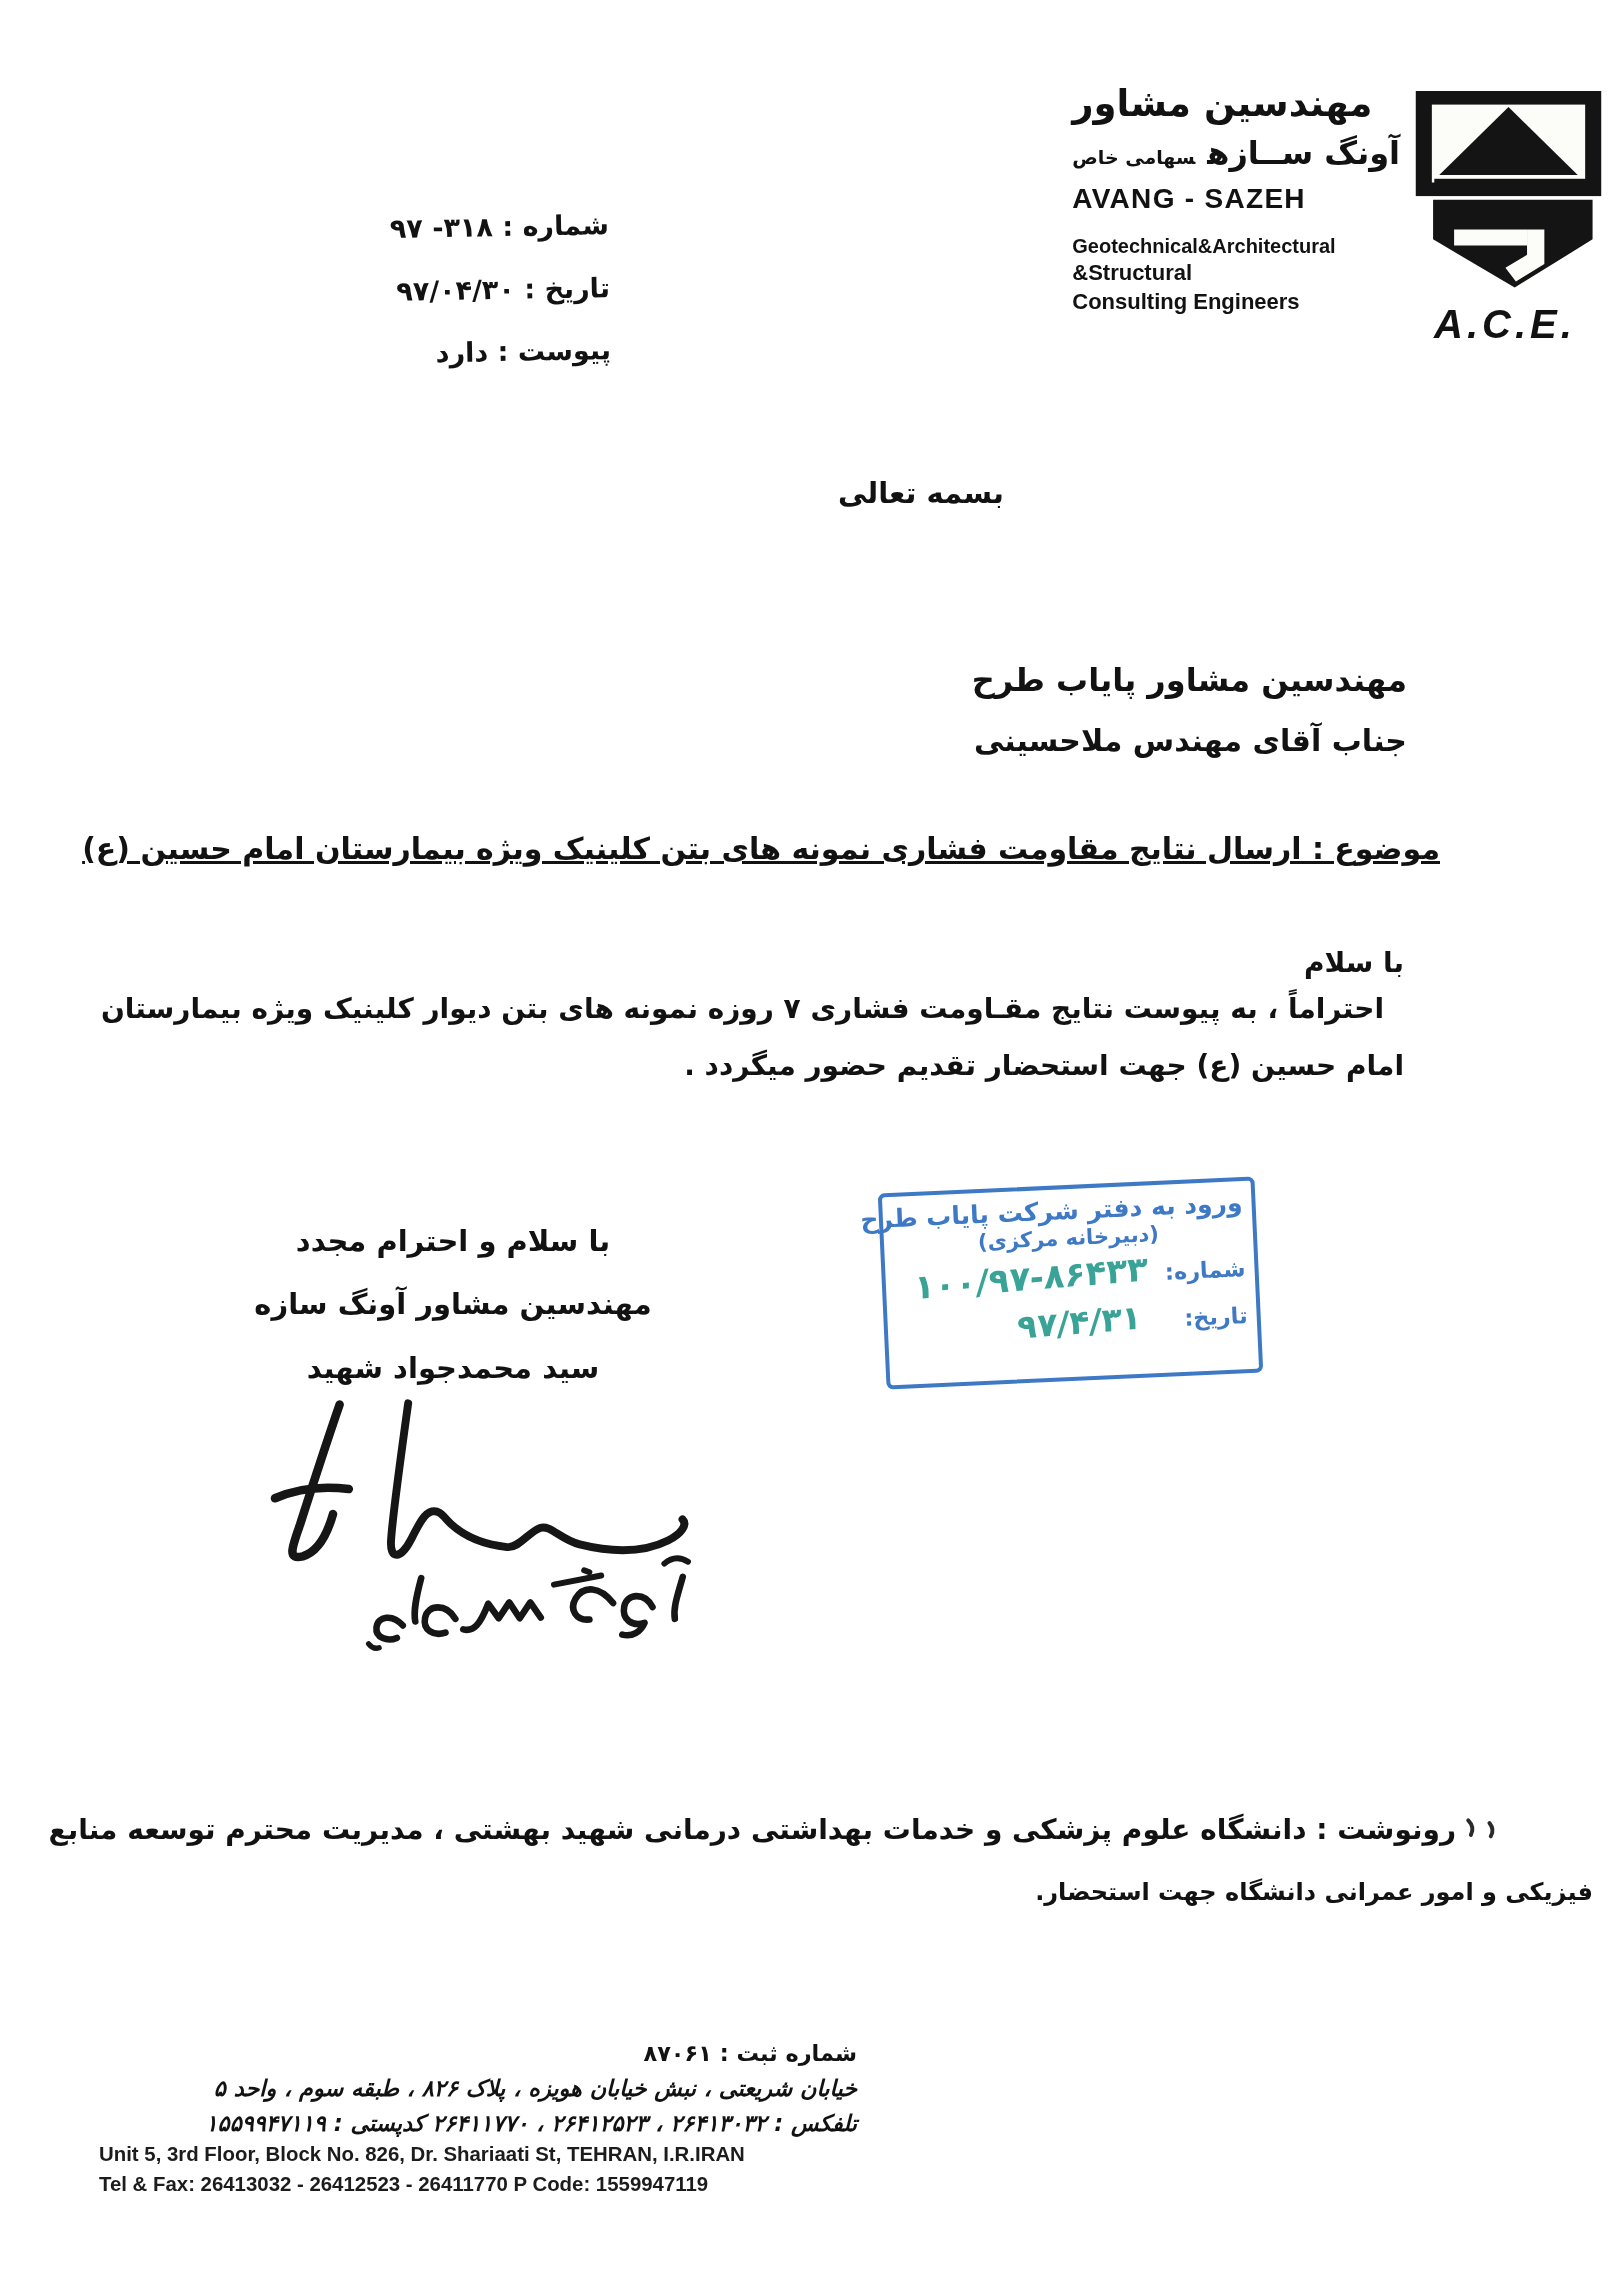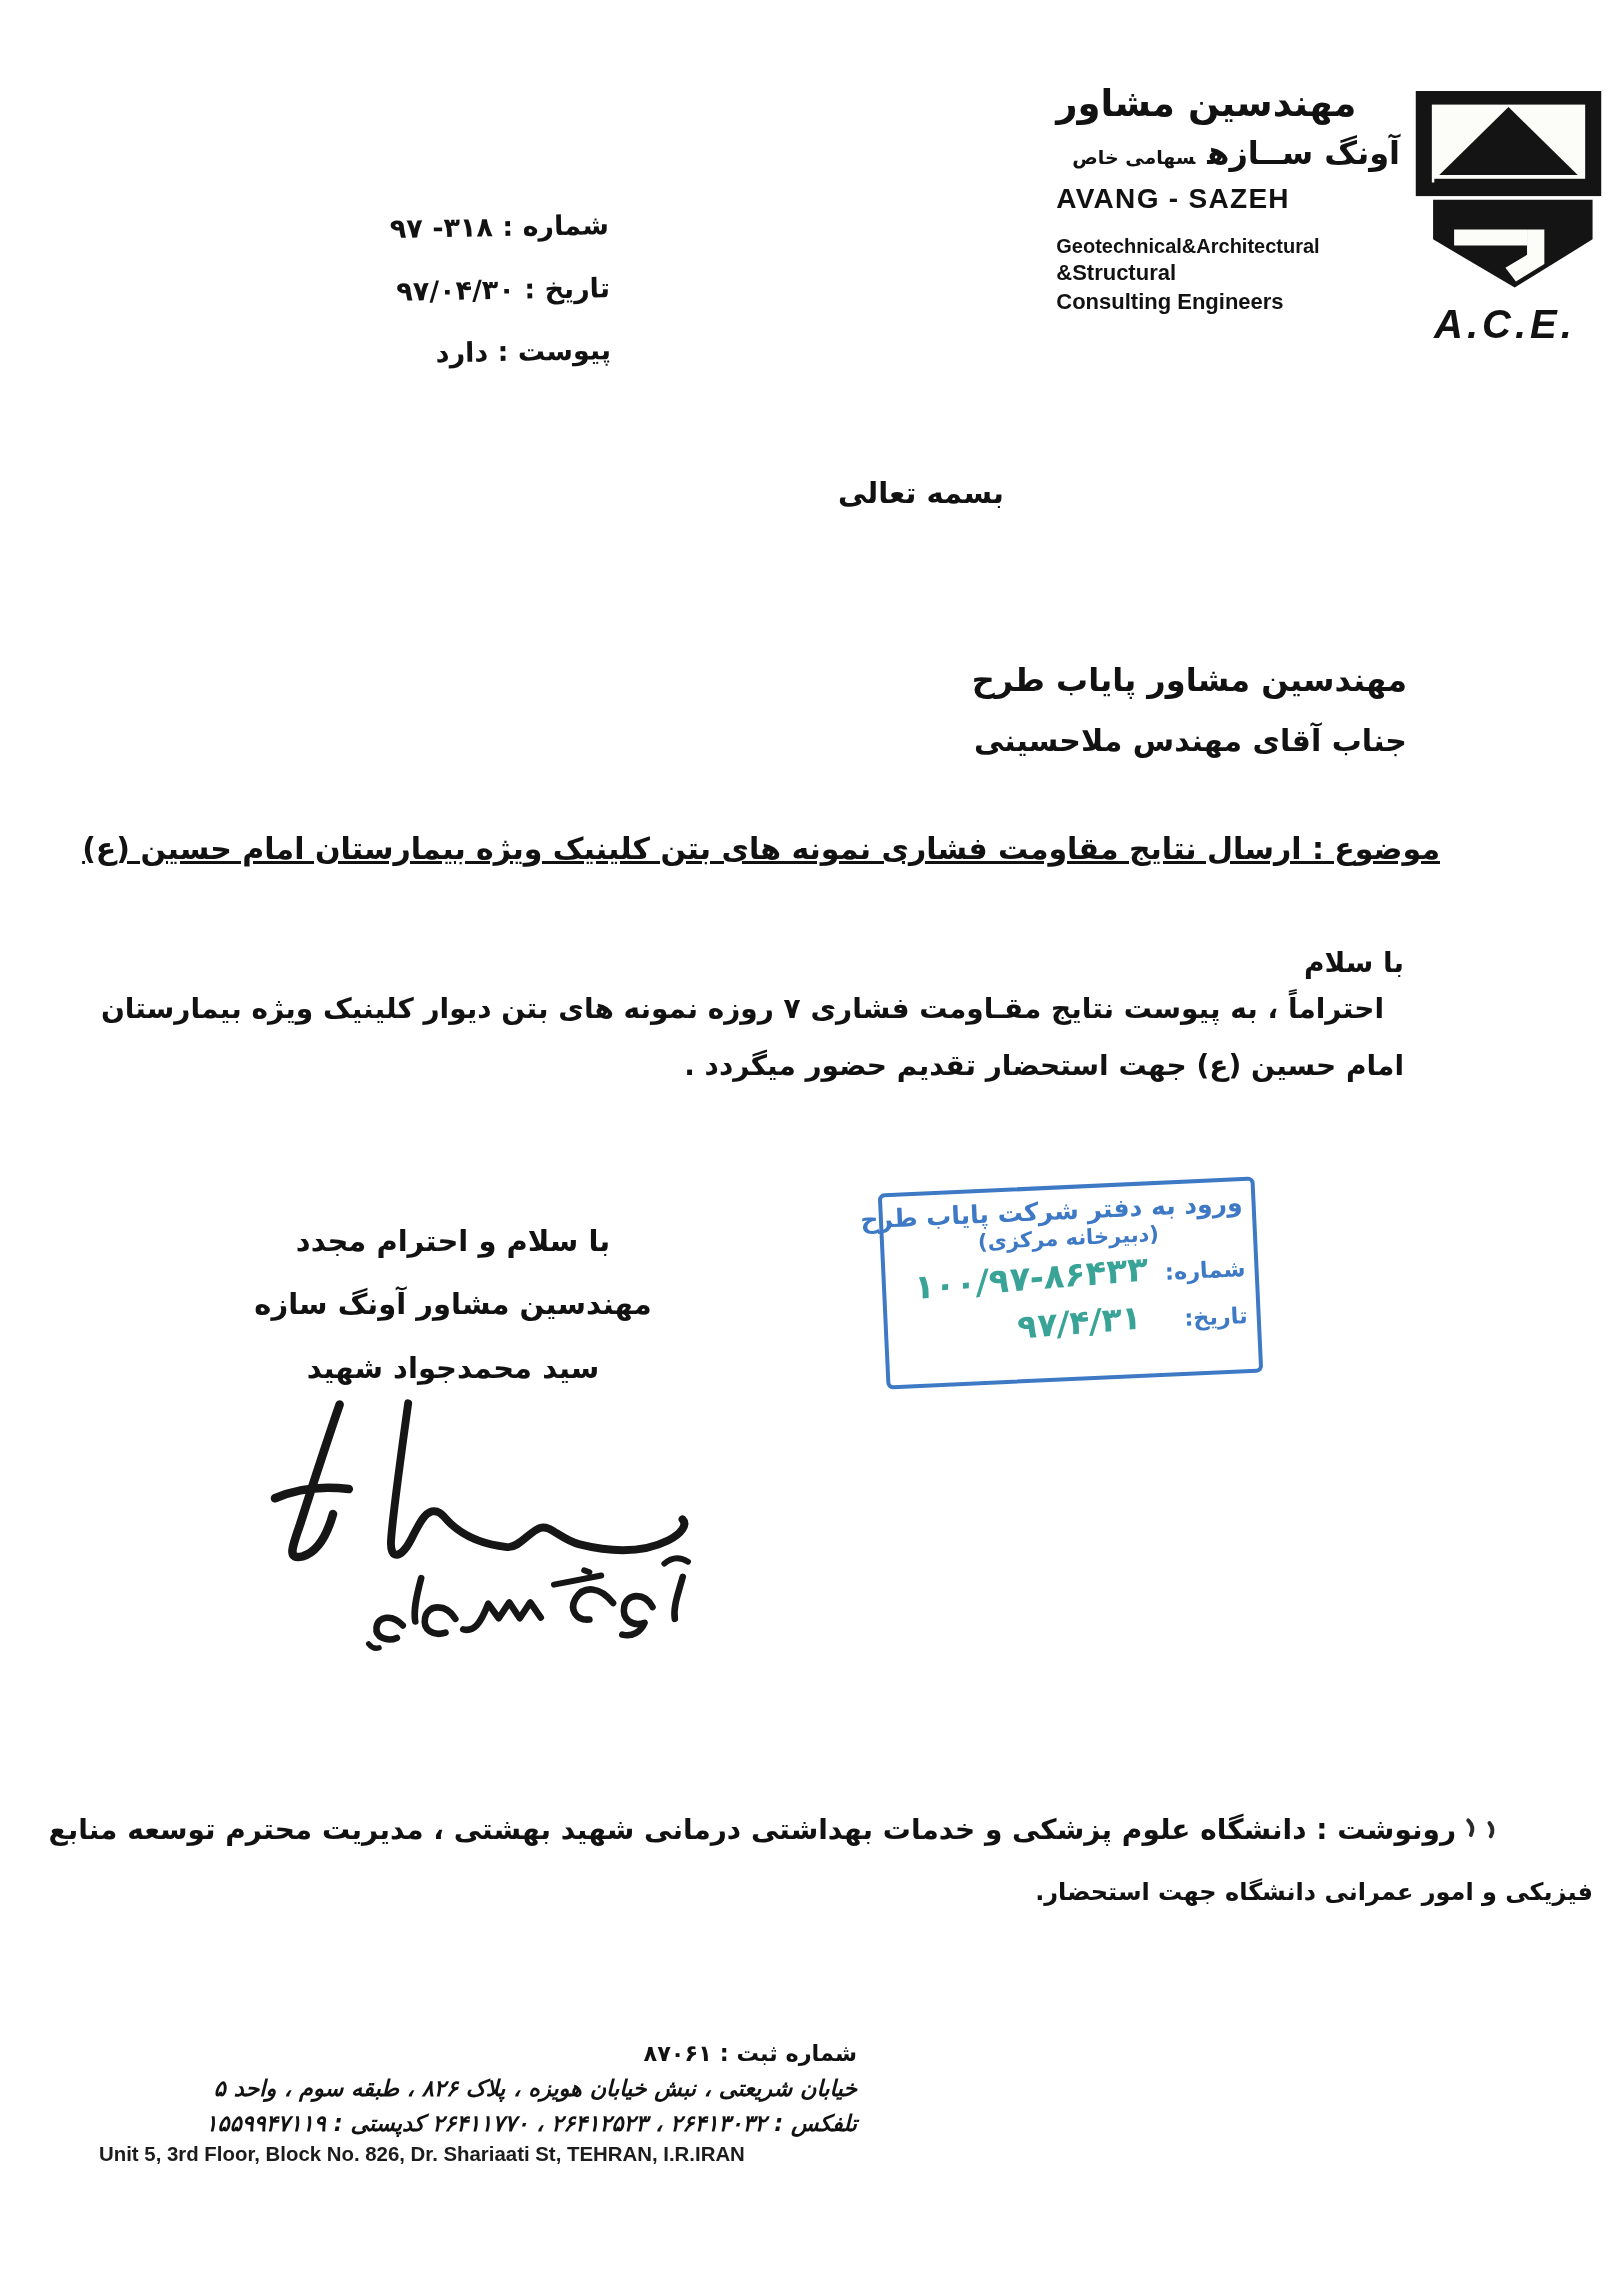--- a/index.html
+++ b/index.html
@@ -14,21 +14,21 @@
   }
   .abs{position:absolute;}
   .fa{font-family:"DejaVu Sans",sans-serif;font-weight:700;}
   .en{font-family:"Liberation Sans",sans-serif;font-weight:700;direction:ltr;}
   .nowrap{white-space:nowrap;}
 
   
   .brand{top:84px;right:219px;text-align:left;display:flex;flex-direction:column;align-items:flex-end;}
   .brand-fa1{font-size:37px;line-height:1.1;}
   .brand-fa2{font-size:32px;line-height:1.2;margin-top:9.2px;}
-  .brand-fa2 .suffix{font-size:19px;font-weight:700;margin-right:12px;margin-left:16px;}
+  .brand-fa2 .suffix{font-size:19px;font-weight:700;margin-right:12px;}
   .brand-en1{font-size:28px;margin-top:10.5px;letter-spacing:1.3px;}
   .brand-en2{font-size:20px;margin-top:20px;text-align:right;}
   .brand-en3{font-size:22px;margin-top:2.6px;}
   .brand-en4{font-size:22px;margin-top:2.6px;}
   .logo-box{top:91px;left:1411px;width:195px;height:204px;}
   .ace{top:302px;left:1403px;width:204px;text-align:center;font-size:40px;font-style:italic;letter-spacing:4px;}
 
   
   .refblock{top:196px;right:1009px;text-align:right;transform:rotate(-1deg);}
   .refblock div{font-size:27px;line-height:2.32;white-space:nowrap;}
@@ -174,16 +174,17 @@
       <path d="M20,14 q10,10 4,22"></path>
       <path d="M52,18 q8,10 2,20"></path>
     </svg>
   </div>
 
   <div class="abs footer">
     <div class="f-reg">شماره ثبت : ۸۷۰۶۱</div>
     <div class="f-fa">خیابان شریعتی ، نبش خیابان هویزه ، پلاک ۸۲۶ ، طبقه سوم ، واحد ۵</div>
     <div class="f-fa">تلفکس : ۲۶۴۱۳۰۳۲ ، ۲۶۴۱۲۵۲۳ ، ۲۶۴۱۱۷۷۰ کدپستی : ۱۵۵۹۹۴۷۱۱۹</div>
     <div class="f-en">Unit 5, 3rd Floor, Block No. 826, Dr. Shariaati  St, TEHRAN, I.R.IRAN</div>
+    <div class="f-en">Tel &amp; Fax: 26413032 - 26412523 - 26411770     P Code: 1559947119</div>
   </div>
 
 </div>
 
 
 </body></html>

